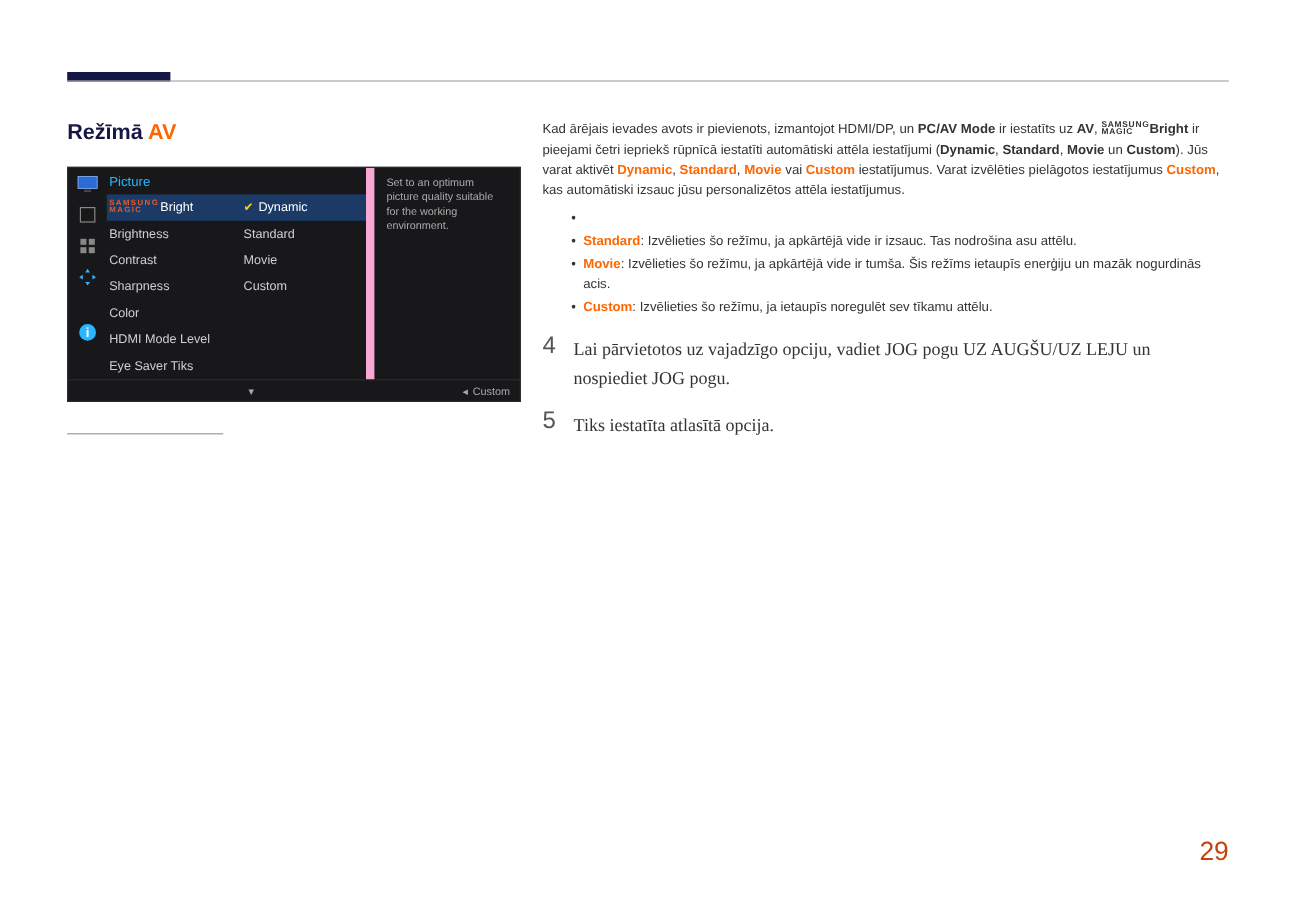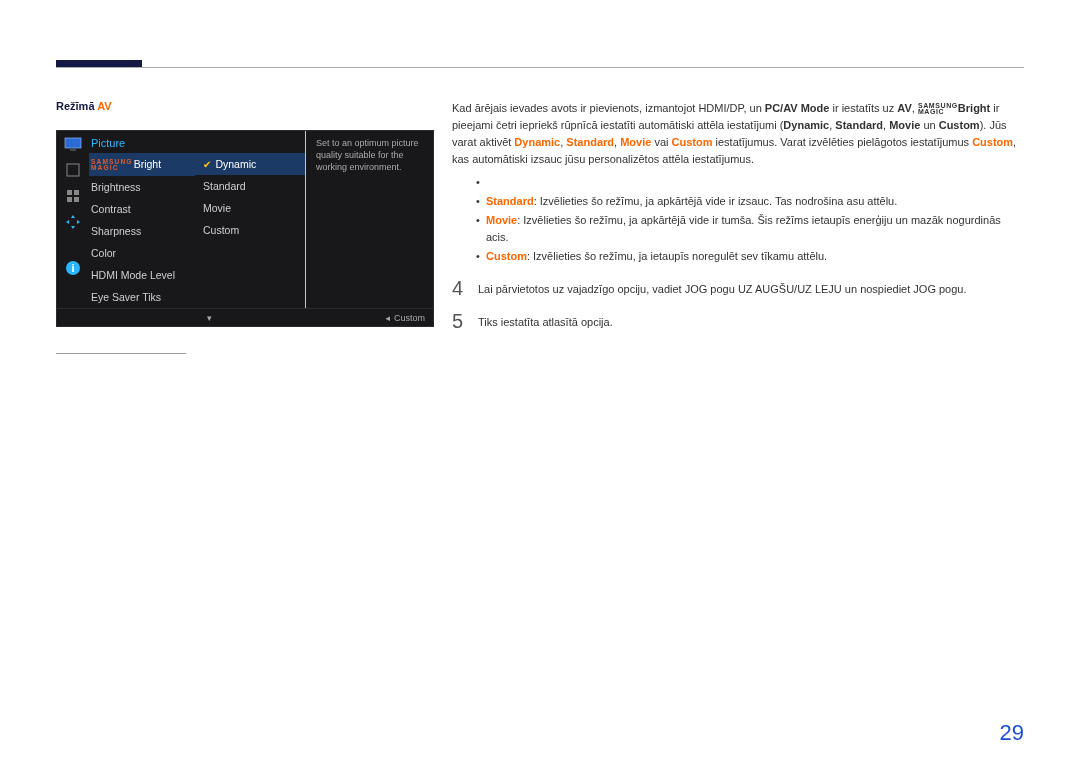--- a/index.html
+++ b/index.html
@@ -42,21 +42,21 @@
     width: 378px;
     flex-shrink: 0;
   }
   .right-col {
     flex: 1;
     font-size: 11px;
     line-height: 1.55;
     color: #333;
   }
   .heading {
-    font-size: 11px;
+    font-size: 18px;
     font-weight: 700;
     color: #151744;
     margin-bottom: 18px;
   }
   .heading .accent {
     color: #ff6600;
   }
   .osd {
     width: 378px;
     background: #18181a;
@@ -123,21 +123,21 @@
     color: #ffcc00;
     font-size: 10px;
     margin-right: 4px;
   }
   .osd-desccol {
     flex: 1;
     padding: 6px 10px;
     font-size: 9px;
     color: #aaa;
     line-height: 1.35;
-    border-left: 1px solid #f9a8d4;
+    border-left: 7px solid #f9a8d4;
   }
   .osd-footer {
     height: 18px;
     border-top: 1px solid #2b2b2f;
     display: flex;
     justify-content: space-between;
     align-items: center;
     padding: 0 8px 0 150px;
     font-size: 9px;
     color: #aaa;
@@ -206,29 +206,30 @@
   }
   .step-num {
     font-size: 20px;
     color: #555;
     width: 26px;
     flex-shrink: 0;
     line-height: 1;
     margin-top: 3px;
   }
   .step-text {
-    font-size: 11px;
+    font-size: 15px;
     padding-top: 6px;
+    font-family: Liberation Serif, serif;
   }
   .page-num {
     position: absolute;
     right: 56px;
-    bottom: 17px;
+    bottom: 40px;
     font-size: 22px;
-    color: #1d4ed8;
+    color: #c2410c;
   }
   .screen-ic svg { display:block; }
 </style>
 </head>
 <body>
 
 <div class="header-bar"></div>
 <div class="header-line"></div>
 
 <div class="content">

